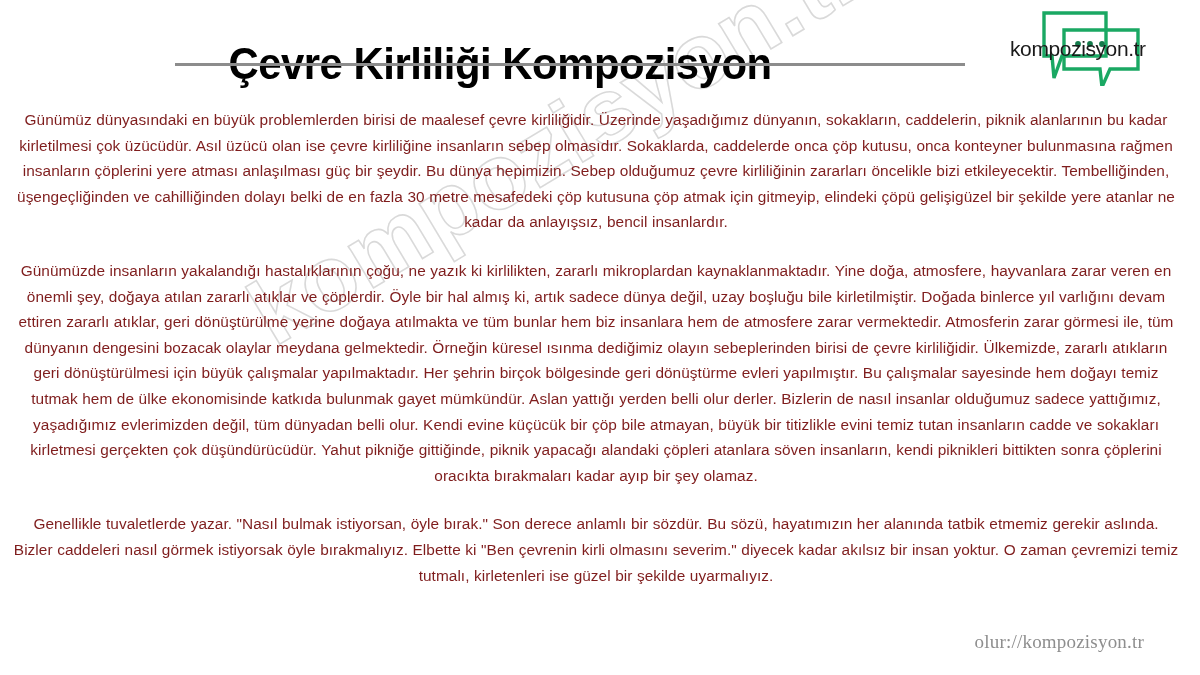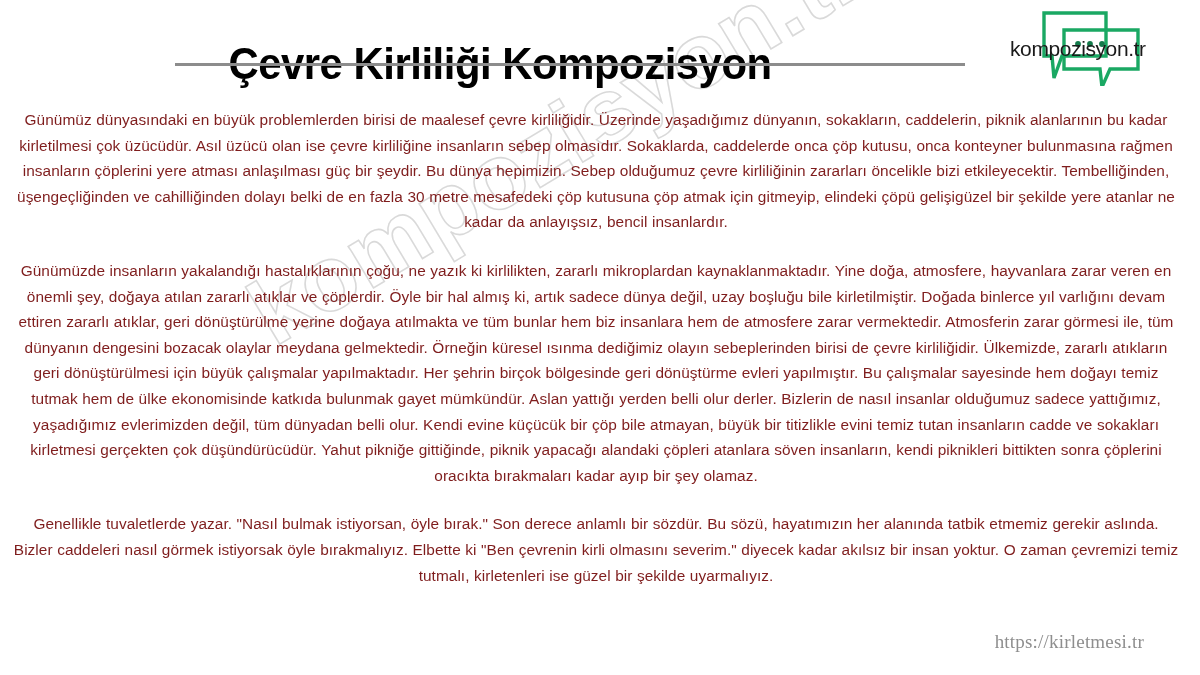--- a/index.html
+++ b/index.html
@@ -169,16 +169,16 @@
     </div>
   </div>
 
   <div class="article">
     <p class="para">Günümüz dünyasındaki en büyük problemlerden birisi de maalesef çevre kirliliğidir. Üzerinde yaşadığımız dünyanın, sokakların, caddelerin, piknik alanlarının bu kadar kirletilmesi çok üzücüdür. Asıl üzücü olan ise çevre kirliliğine insanların sebep olmasıdır. Sokaklarda, caddelerde onca çöp kutusu, onca konteyner bulunmasına rağmen insanların çöplerini yere atması anlaşılması güç bir şeydir. Bu dünya hepimizin. Sebep olduğumuz çevre kirliliğinin zararları öncelikle bizi etkileyecektir. Tembelliğinden, üşengeçliğinden ve cahilliğinden dolayı belki de en fazla 30 metre mesafedeki çöp kutusuna çöp atmak için gitmeyip, elindeki çöpü gelişigüzel bir şekilde yere atanlar ne kadar da anlayışsız, bencil insanlardır.</p>
     <p class="para">Günümüzde insanların yakalandığı hastalıklarının çoğu, ne yazık ki kirlilikten, zararlı mikroplardan kaynaklanmaktadır. Yine doğa, atmosfere, hayvanlara zarar veren en önemli şey, doğaya atılan zararlı atıklar ve çöplerdir. Öyle bir hal almış ki, artık sadece dünya değil, uzay boşluğu bile kirletilmiştir. Doğada binlerce yıl varlığını devam ettiren zararlı atıklar, geri dönüştürülme yerine doğaya atılmakta ve tüm bunlar hem biz insanlara hem de atmosfere zarar vermektedir. Atmosferin zarar görmesi ile, tüm dünyanın dengesini bozacak olaylar meydana gelmektedir. Örneğin küresel ısınma dediğimiz olayın sebeplerinden birisi de çevre kirliliğidir. Ülkemizde, zararlı atıkların geri dönüştürülmesi için büyük çalışmalar yapılmaktadır. Her şehrin birçok bölgesinde geri dönüştürme evleri yapılmıştır. Bu çalışmalar sayesinde hem doğayı temiz tutmak hem de ülke ekonomisinde katkıda bulunmak gayet mümkündür. Aslan yattığı yerden belli olur derler. Bizlerin de nasıl insanlar olduğumuz sadece yattığımız, yaşadığımız evlerimizden değil, tüm dünyadan belli olur. Kendi evine küçücük bir çöp bile atmayan, büyük bir titizlikle evini temiz tutan insanların cadde ve sokakları kirletmesi gerçekten çok düşündürücüdür. Yahut pikniğe gittiğinde, piknik yapacağı alandaki çöpleri atanlara söven insanların, kendi piknikleri bittikten sonra çöplerini oracıkta bırakmaları kadar ayıp bir şey olamaz.</p>
     <p class="para">Genellikle tuvaletlerde yazar. "Nasıl bulmak istiyorsan, öyle bırak." Son derece anlamlı bir sözdür. Bu sözü, hayatımızın her alanında tatbik etmemiz gerekir aslında. Bizler caddeleri nasıl görmek istiyorsak öyle bırakmalıyız. Elbette ki "Ben çevrenin kirli olmasını severim." diyecek kadar akılsız bir insan yoktur. O zaman çevremizi temiz tutmalı, kirletenleri ise güzel bir şekilde uyarmalıyız.</p>
   </div>
 
   <div class="footer">
-    <span class="footer-url">https://kirletmesi.tr</span>
+    <span class="footer-url">olur://kompozisyon.tr</span>
   </div>
 
 </div>
 
 </body></html>

